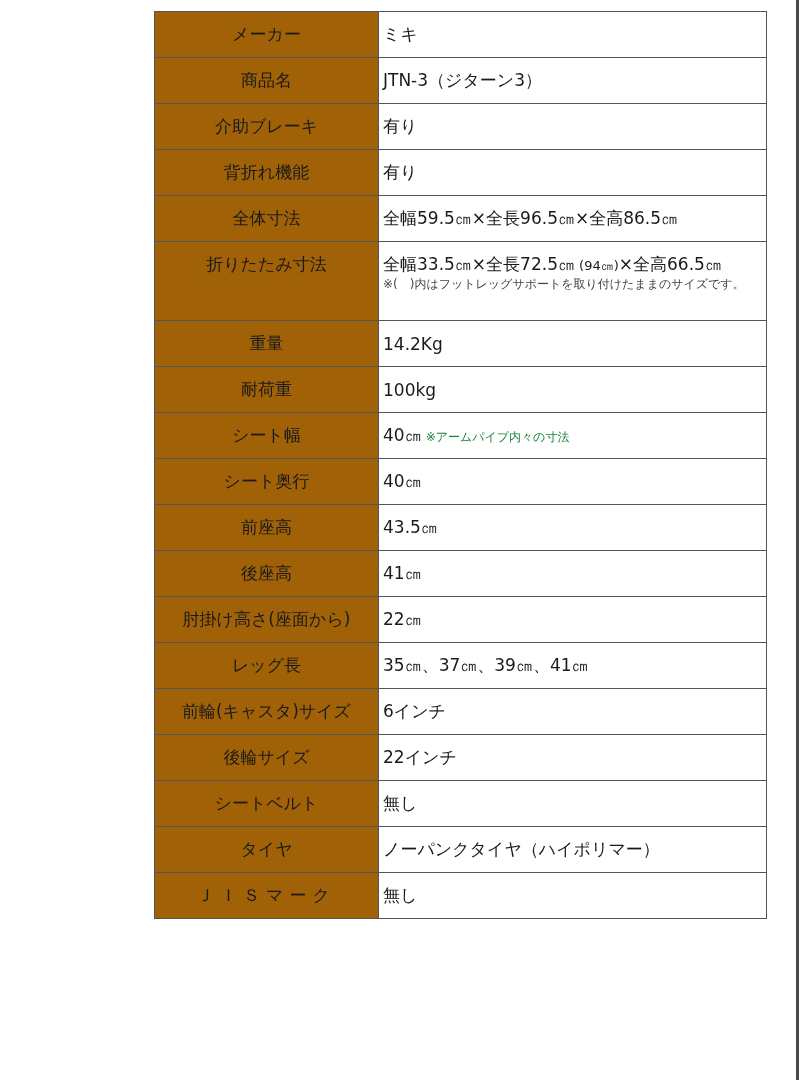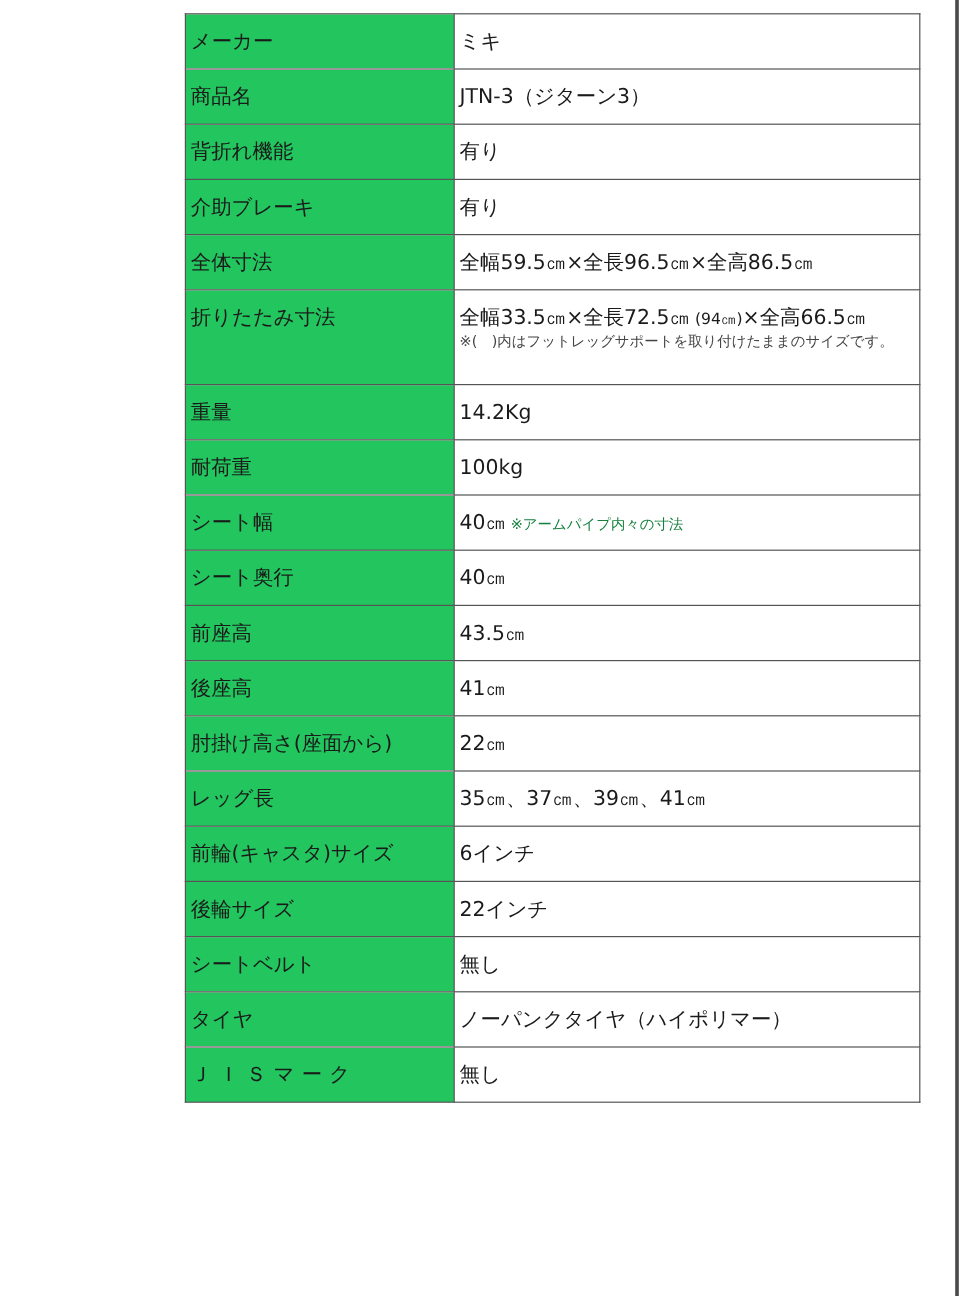--- a/index.html
+++ b/index.html
@@ -21,21 +21,22 @@
     border: 1px solid #555555;
     padding: 0 4px;
     font-size: 17px;
     height: 45px;
     vertical-align: middle;
     white-space: nowrap;
     overflow: hidden;
   }
   table.spec td.label {
     width: 215px;
-    background: #22c55e;
+    background: #a16207;
+    text-align: center;
   }
   table.spec td.value {
     background: #ffffff;
   }
   tr.tall td { height: 67px; }
   tr.tall td.label { vertical-align: top; padding-top: 11px; }
   tr.tall td.value { vertical-align: top; padding-top: 11px; }
   .note-line {
     display: block; font-size: 12px; color: #444; margin-top: 0;
   }
@@ -52,25 +53,25 @@
   <tbody>
     <tr>
       <td class="label">メーカー</td>
       <td class="value">ミキ</td>
     </tr>
     <tr>
       <td class="label">商品名</td>
       <td class="value">JTN-3（ジターン3）</td>
     </tr>
     <tr>
-      <td class="label">背折れ機能</td>
+      <td class="label">介助ブレーキ</td>
       <td class="value">有り</td>
     </tr>
     <tr>
-      <td class="label">介助ブレーキ</td>
+      <td class="label">背折れ機能</td>
       <td class="value">有り</td>
     </tr>
     <tr>
       <td class="label">全体寸法</td>
       <td class="value">全幅59.5㎝×全長96.5㎝×全高86.5㎝</td>
     </tr>
     <tr class="tall">
       <td class="label">折りたたみ寸法</td>
       <td class="value">
         <span>全幅33.5㎝×全長72.5㎝</span><span class="small-paren"> (94㎝)</span><span>×全高66.5㎝</span>

